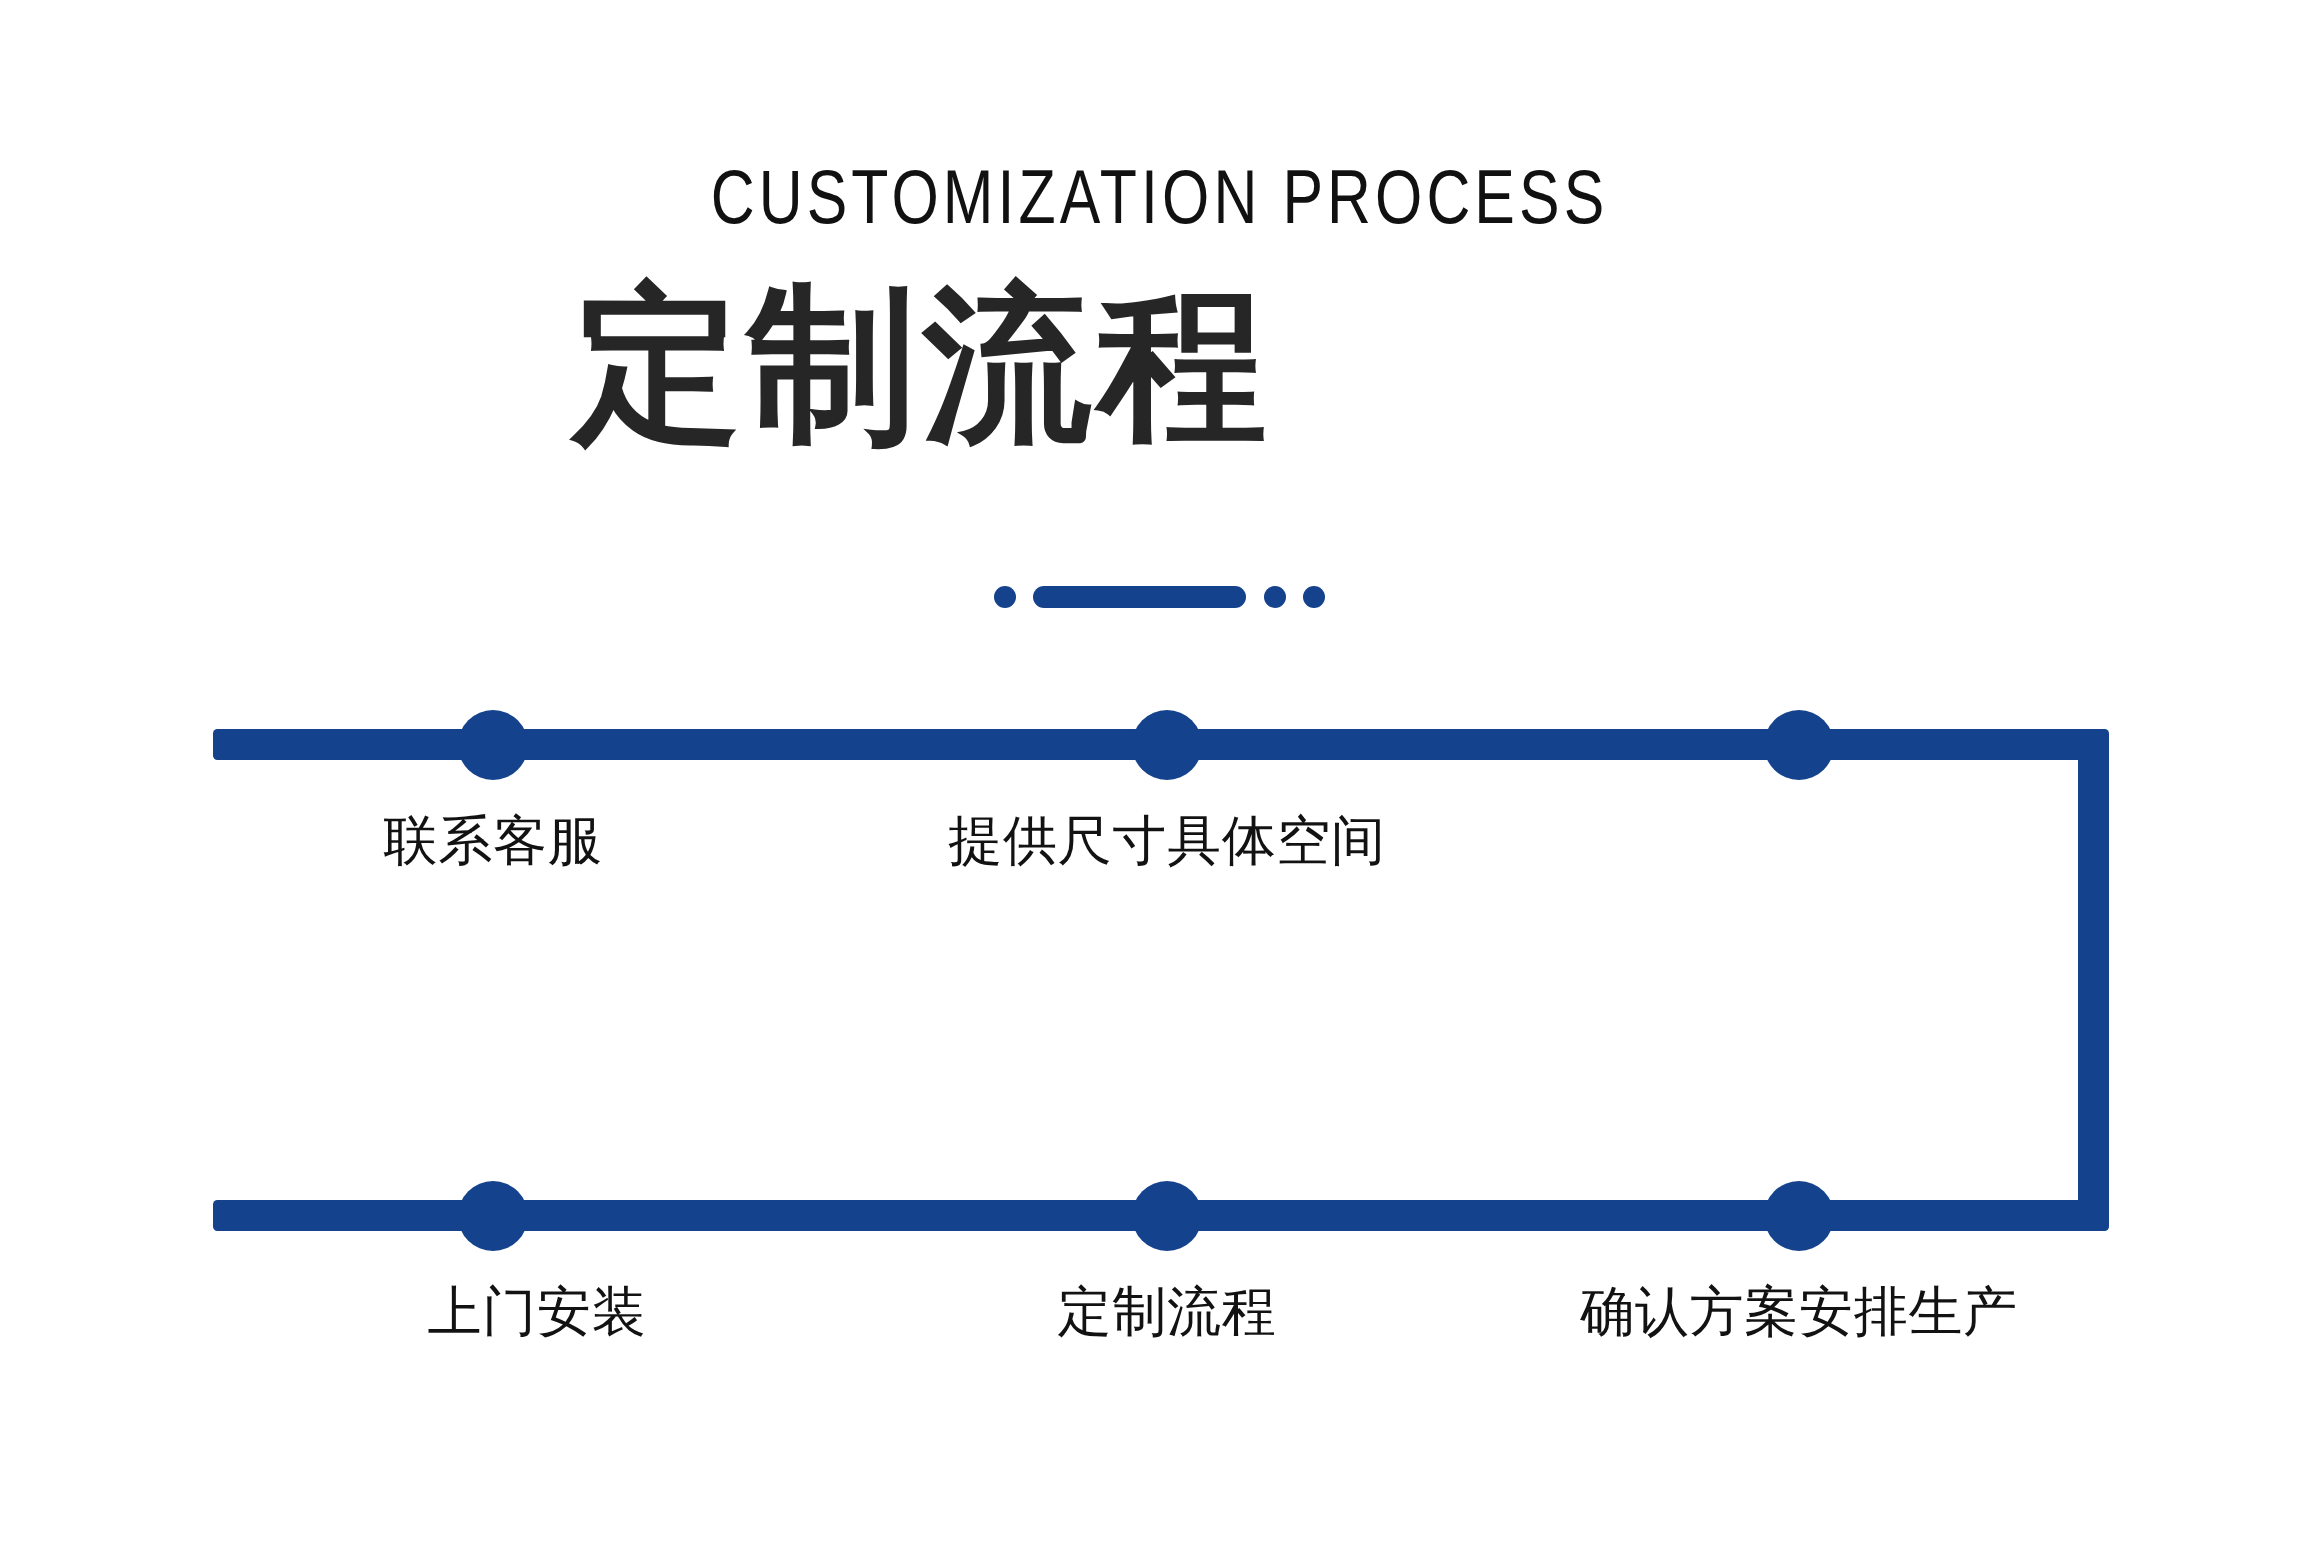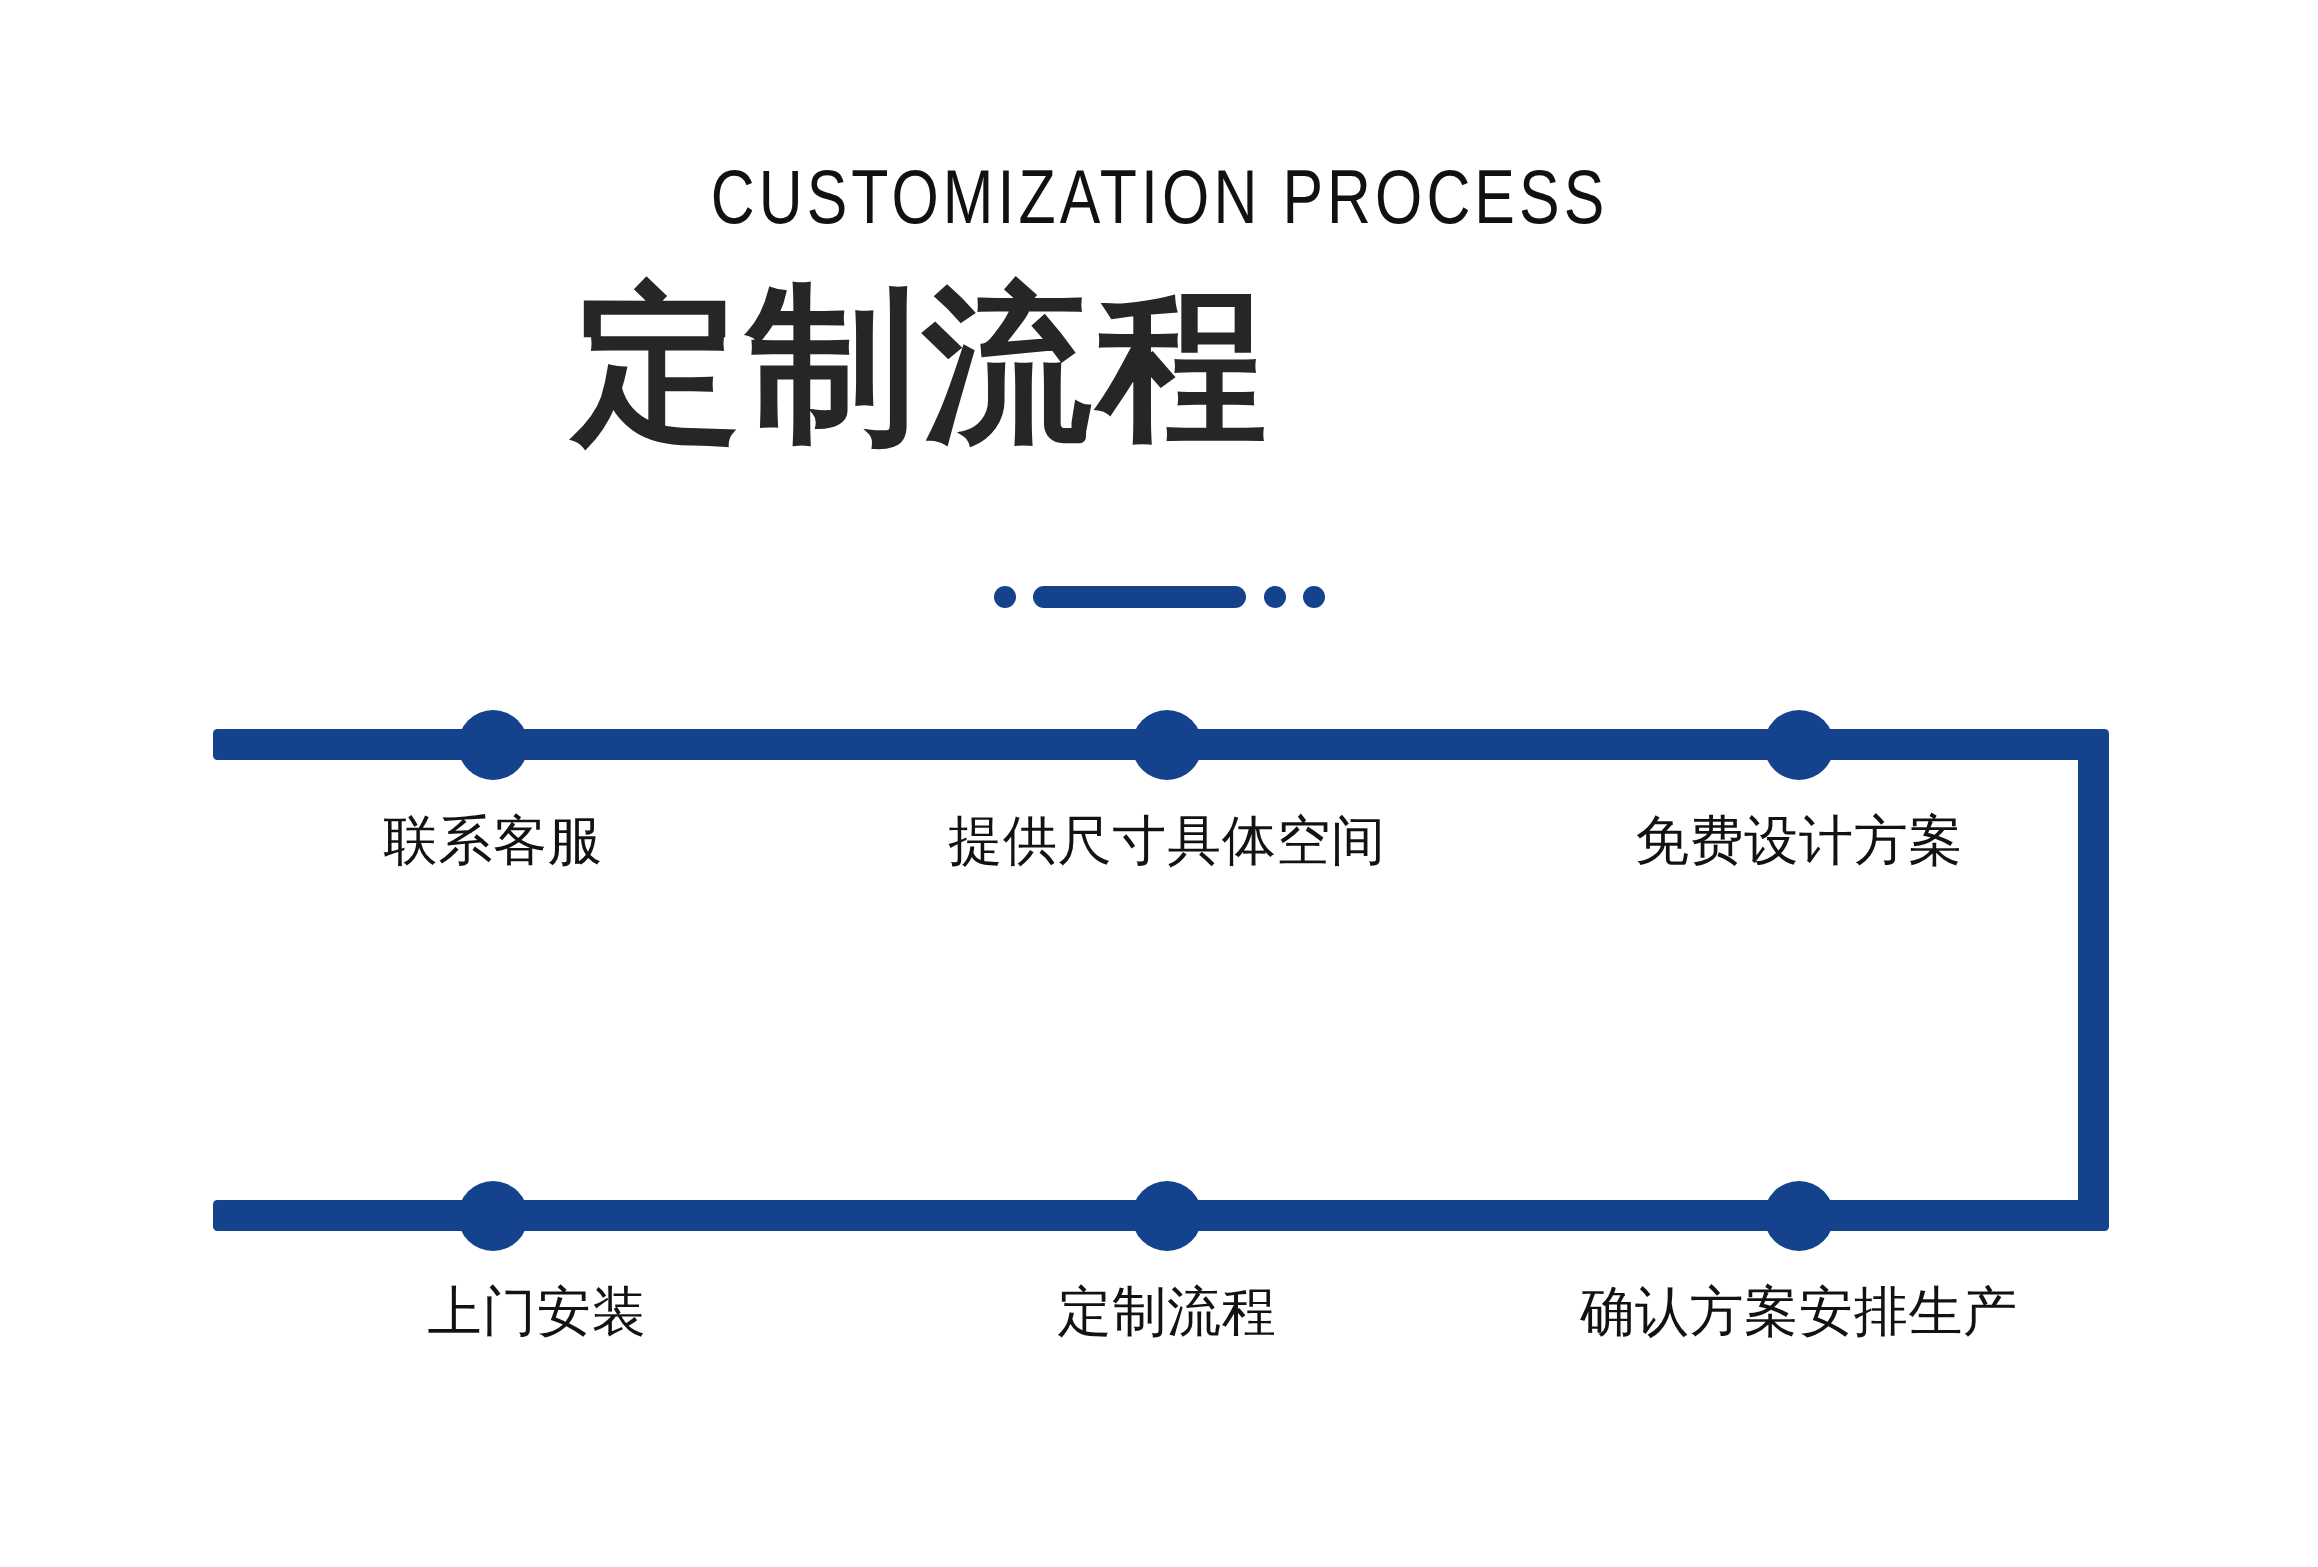--- a/index.html
+++ b/index.html
@@ -170,21 +170,20 @@
     <div class="track row-top"></div>
     <div class="track row-bottom"></div>
     <div class="connector"></div>
 
     <div class="node" style="left:493px; top:745px;"></div>
     <div class="node" style="left:1167px; top:745px;"></div>
     <div class="node" style="left:1799px; top:745px;"></div>
 
     <div class="step-label" style="left:493px; top:813px;">联系客服</div>
     <div class="step-label" style="left:1167px; top:813px;">提供尺寸具体空间</div>
-    <div class="step-label" style="left:1799px; top:813px;">免费设计方案</div>
 
     <div class="node" style="left:493px; top:1216px;"></div>
     <div class="node" style="left:1167px; top:1216px;"></div>
     <div class="node" style="left:1799px; top:1216px;"></div>
 
     <div class="step-label" style="left:493px; top:1284px;margin-left:44px;">上门安装</div>
     <div class="step-label" style="left:1167px; top:1284px;">定制流程</div>
     <div class="step-label" style="left:1799px; top:1284px;">确认方案安排生产</div>
 
   </div>

